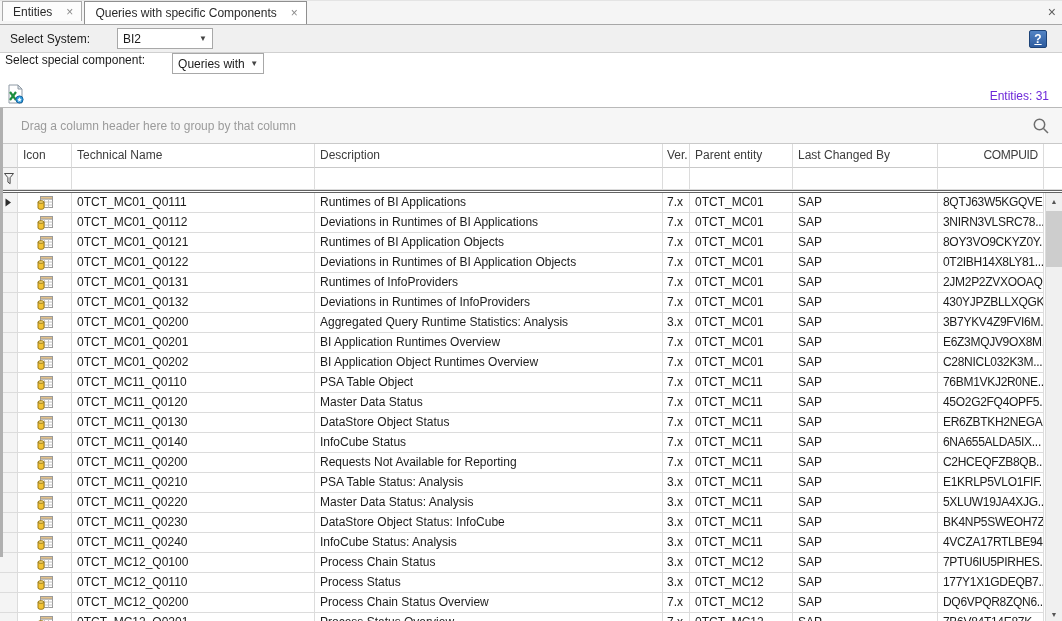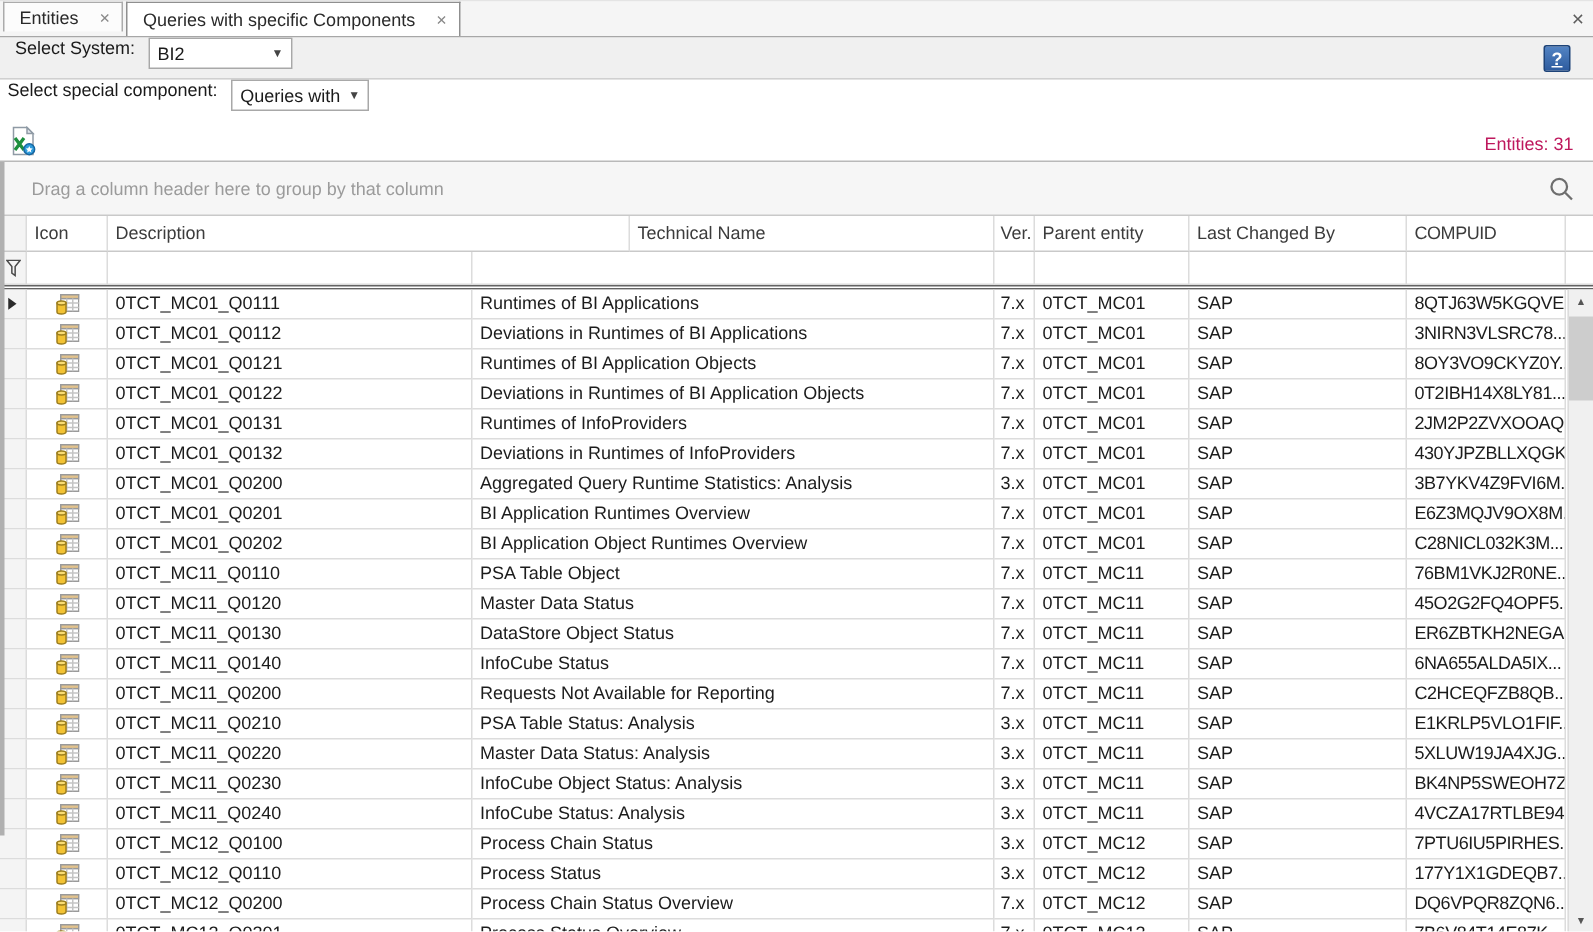--- a/index.html
+++ b/index.html
@@ -9,33 +9,33 @@
 
   
   .tabstrip{position:relative;height:24px;background:#f5f5f5;border-bottom:1px solid #a7a7a7;display:flex;}
   .tab{display:flex;align-items:center;background:#fcfcfc;border:1px solid #ababab;border-bottom:none;height:20px;padding:0 8px 0 10px;margin-left:2px;cursor:default;}
   .tab .tlabel{color:#2a2a2a;}
   .tab .tabx{margin-left:14px;color:#8a8a8a;font-size:12px;line-height:10px;}
   .tab.active{background:#fff;border-color:#8f8f8f;height:23px;position:relative;z-index:2;}
   .strip-close{position:absolute;right:6px;top:4px;color:#5d5d5d;font-size:14px;line-height:14px;cursor:default;}
 
   
-  .bar1{height:28px;background:#f0f0f0;border-bottom:1px solid #d0d0d0;display:flex;position:relative;}
+  .bar1{height:28px;background:#f0f0f0;border-bottom:1px solid #d0d0d0;display:flex;align-items:center;position:relative;}
   .bar1 .lbl{margin-left:10px;color:#1a1a1a;}
-  .combo{display:flex;align-items:center;height:21px;background:#fff;border:1px solid #a8a8a8;padding-left:5px;margin-left:9px;position:relative;}
+  .combo{display:flex;align-items:center;height:21px;background:#fff;border:1px solid #a8a8a8;padding-left:5px;margin-left:27px;position:relative;}
   .combo .cval{flex:1;color:#1a1a1a;white-space:nowrap;overflow:hidden;}
   .combo .carr{width:18px;text-align:center;font-size:8px;color:#444;}
   .combo.sys{width:96px;}
   .combo.comp{width:92px;}
   .helpbtn{position:absolute;right:15px;top:5px;width:18px;height:18px;background:linear-gradient(#5384c4,#2d5b9e);border:1px solid #1d4378;border-radius:2px;color:#fff;font-weight:bold;font-size:12px;text-align:center;line-height:16px;text-decoration:underline;}
   .bar2{height:28px;background:#fff;display:flex;align-items:flex-start;}
   .bar2 .lbl{margin-left:5px;color:#1a1a1a;}
   .bar3{height:26px;background:#fff;position:relative;display:flex;align-items:center;}
   .xlicon{margin-left:5px;width:20px;height:20px;}
-  .entcount{position:absolute;right:13px;bottom:4px;color:#be185d;}
+  .entcount{position:absolute;right:13px;bottom:4px;color:#6d28d9;}
 
   
   .grid{position:relative;height:450px;border-top:1px solid #b9b9b9;background:#fff;}
   .leftstrip{position:absolute;left:0;top:0;bottom:0;width:3px;background:#b0b0b0;z-index:6;}
   .grouppanel{height:36px;background:#f6f6f6;border-bottom:1px solid #c9c9c9;display:flex;align-items:center;position:relative;}
   .grouptext{margin-left:21px;color:#9b9b9b;}
   .searchicon{position:absolute;right:12px;top:9px;}
 
   .hrow,.frow,.row{display:flex;background:#fff;}
   .hrow{height:24px;}
@@ -46,21 +46,21 @@
   .frow .cell{line-height:21px;}
   .row .cell{line-height:19px;}
   .c-ind{width:18px;padding:0;background:#f4f4f4;display:flex;align-items:center;justify-content:center;}
   .c-icon{width:54px;padding:0;display:flex;align-items:center;justify-content:center;}
   .hrow .c-icon{display:block;padding:0 5px;}
   .c-tech{width:243px;}
   .c-desc{width:348px;}
   .c-ver{width:27px;padding:0 4px;}
   .c-par{width:103px;}
   .c-usr{width:145px;}
-  .c-cmp{width:106px;letter-spacing:-0.3px;}
+  .c-cmp{width:106px;letter-spacing:-0.3px;text-align:right;}
   .c-fill{flex:1;border-right:none;}
   .sep{height:3px;border-top:1px solid #636363;border-bottom:1px solid #636363;background:#fff;}
   .viewport{position:relative;height:430px;overflow:hidden;}
 
   
   .vscroll{position:absolute;right:0;top:0;bottom:0;width:17px;background:#f0f0f0;border-left:1px solid #dcdcdc;z-index:5;}
   .sbtn{position:absolute;left:0;width:16px;height:17px;background:#f0f0f0;color:#555;font-size:7px;text-align:center;line-height:17px;}
   .sbtn.up{top:0;}
   .sbtn.down{bottom:0;}
   .sthumb{position:absolute;left:0;top:18px;width:16px;height:56px;background:#cdcdcd;}
@@ -120,22 +120,22 @@
       <span class="grouptext">Drag a column header here to group by that column</span>
       <svg class="searchicon" width="18" height="18" viewBox="0 0 18 18">
         <circle cx="7.5" cy="7.5" r="5.2" fill="none" stroke="#6e6e6e" stroke-width="1.5"></circle>
         <line x1="11.5" y1="11.5" x2="16" y2="16" stroke="#6e6e6e" stroke-width="1.5"></line>
       </svg>
     </div>
 
     <div class="hrow">
       <div class="cell c-ind"></div>
       <div class="cell c-icon">Icon</div>
+      <div class="cell c-tech">Technical Name</div>
       <div class="cell c-desc">Description</div>
-      <div class="cell c-tech">Technical Name</div>
       <div class="cell c-ver">Ver.</div>
       <div class="cell c-par">Parent entity</div>
       <div class="cell c-usr">Last Changed By</div>
       <div class="cell c-cmp">COMPUID</div>
       <div class="cell c-fill"></div>
     </div>
 
     <div class="frow">
       <div class="cell c-ind">
         <svg class="funnel" width="10" height="12" viewBox="0 0 10 12">
@@ -584,21 +584,21 @@
         <rect x="3.5" y="1.5" width="12" height="2.6" fill="#e2c28c" stroke="#9a9a9a"></rect>
         <line x1="7.5" y1="4" x2="7.5" y2="12.5" stroke="#c4c4c4"></line>
         <line x1="11.5" y1="4" x2="11.5" y2="12.5" stroke="#c4c4c4"></line>
         <line x1="3.5" y1="7" x2="15.5" y2="7" stroke="#c4c4c4"></line>
         <line x1="3.5" y1="10" x2="15.5" y2="10" stroke="#c4c4c4"></line>
         <path d="M1 7 v6 a3 1.3 0 0 0 6 0 v-6 z" fill="#f2c233" stroke="#9c7d1c"></path>
         <ellipse cx="4" cy="7" rx="3" ry="1.3" fill="#f9dc74" stroke="#9c7d1c"></ellipse>
       </svg>
     </div>
     <div class="cell c-tech">0TCT_MC11_Q0230</div>
-    <div class="cell c-desc">InfoCube Object Status: Analysis</div>
+    <div class="cell c-desc">DataStore Object Status: InfoCube</div>
     <div class="cell c-ver">3.x</div>
     <div class="cell c-par">0TCT_MC11</div>
     <div class="cell c-usr">SAP</div>
     <div class="cell c-cmp">BK4NP5SWEOH7Z...</div>
   </div>
 
   <div class="row">
     <div class="cell c-ind">
       <svg class="cur-arrow" width="7" height="9" viewBox="0 0 7 9" style="visibility: hidden;">
         <path d="M0.5 0.5 L6 4.5 L0.5 8.5 z" fill="#2b2b2b"></path>

